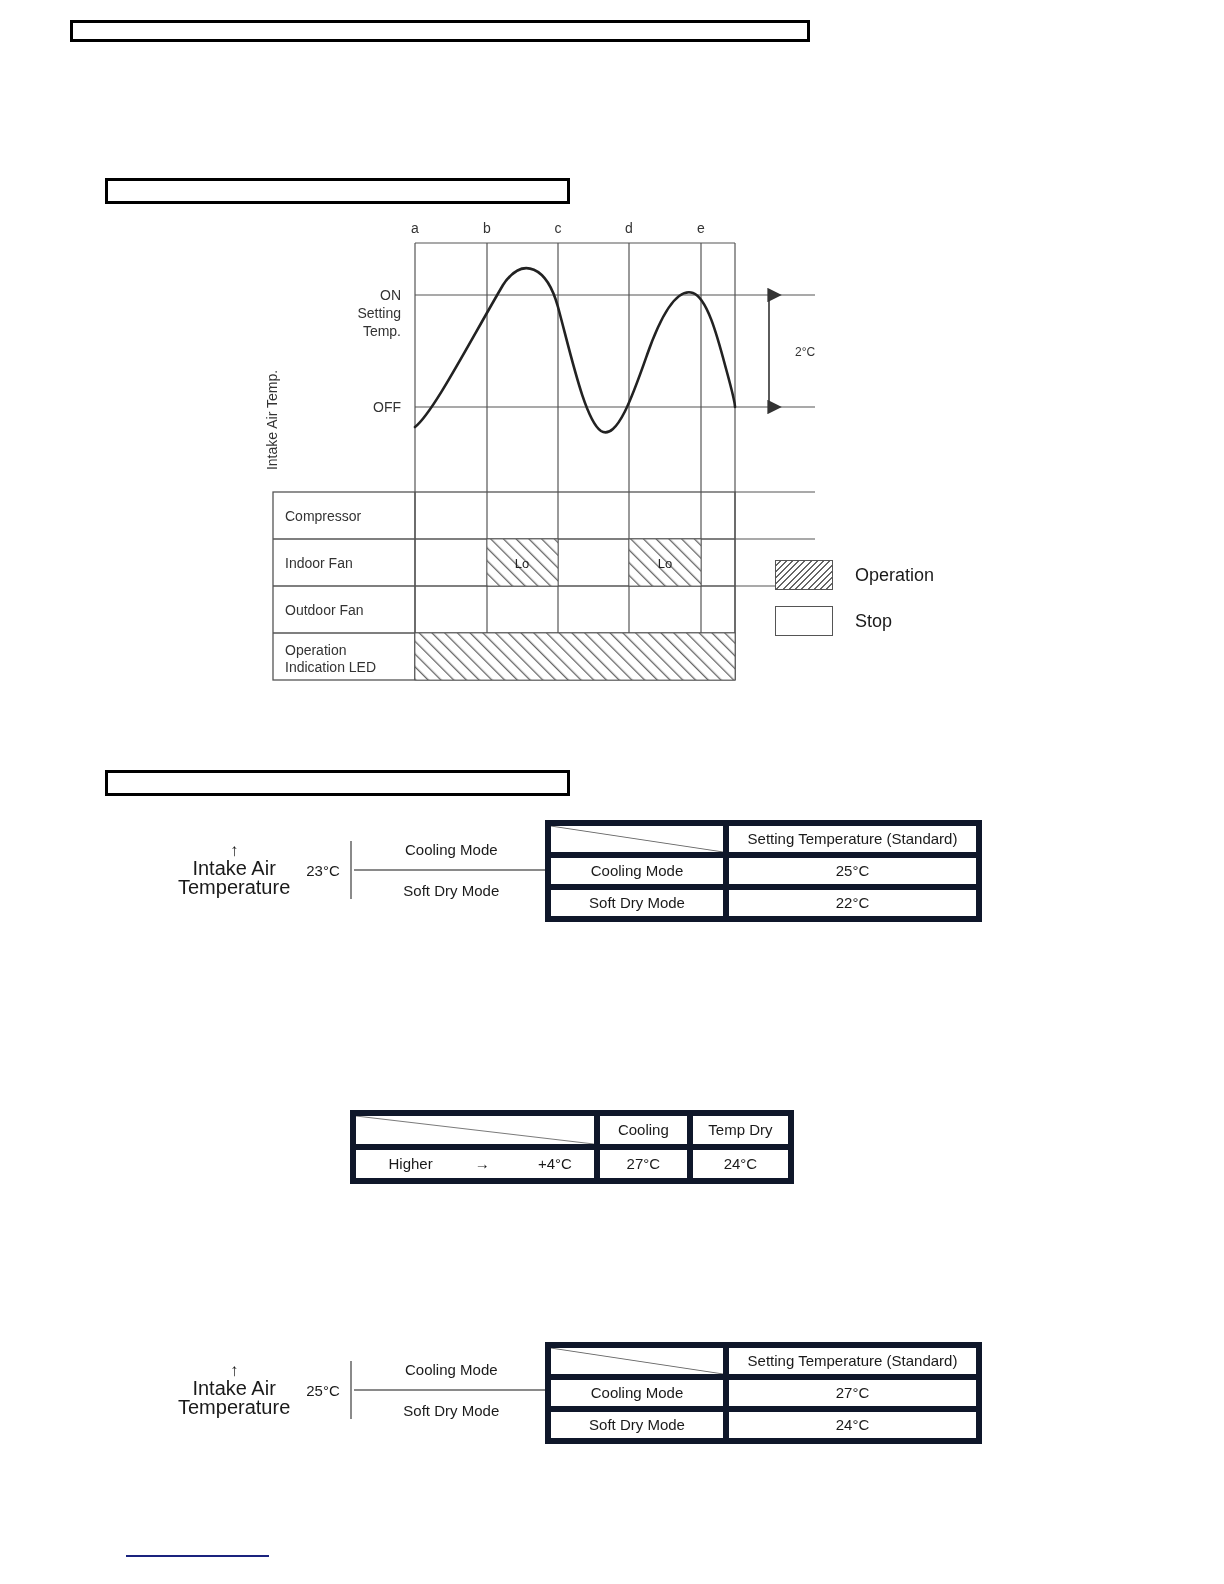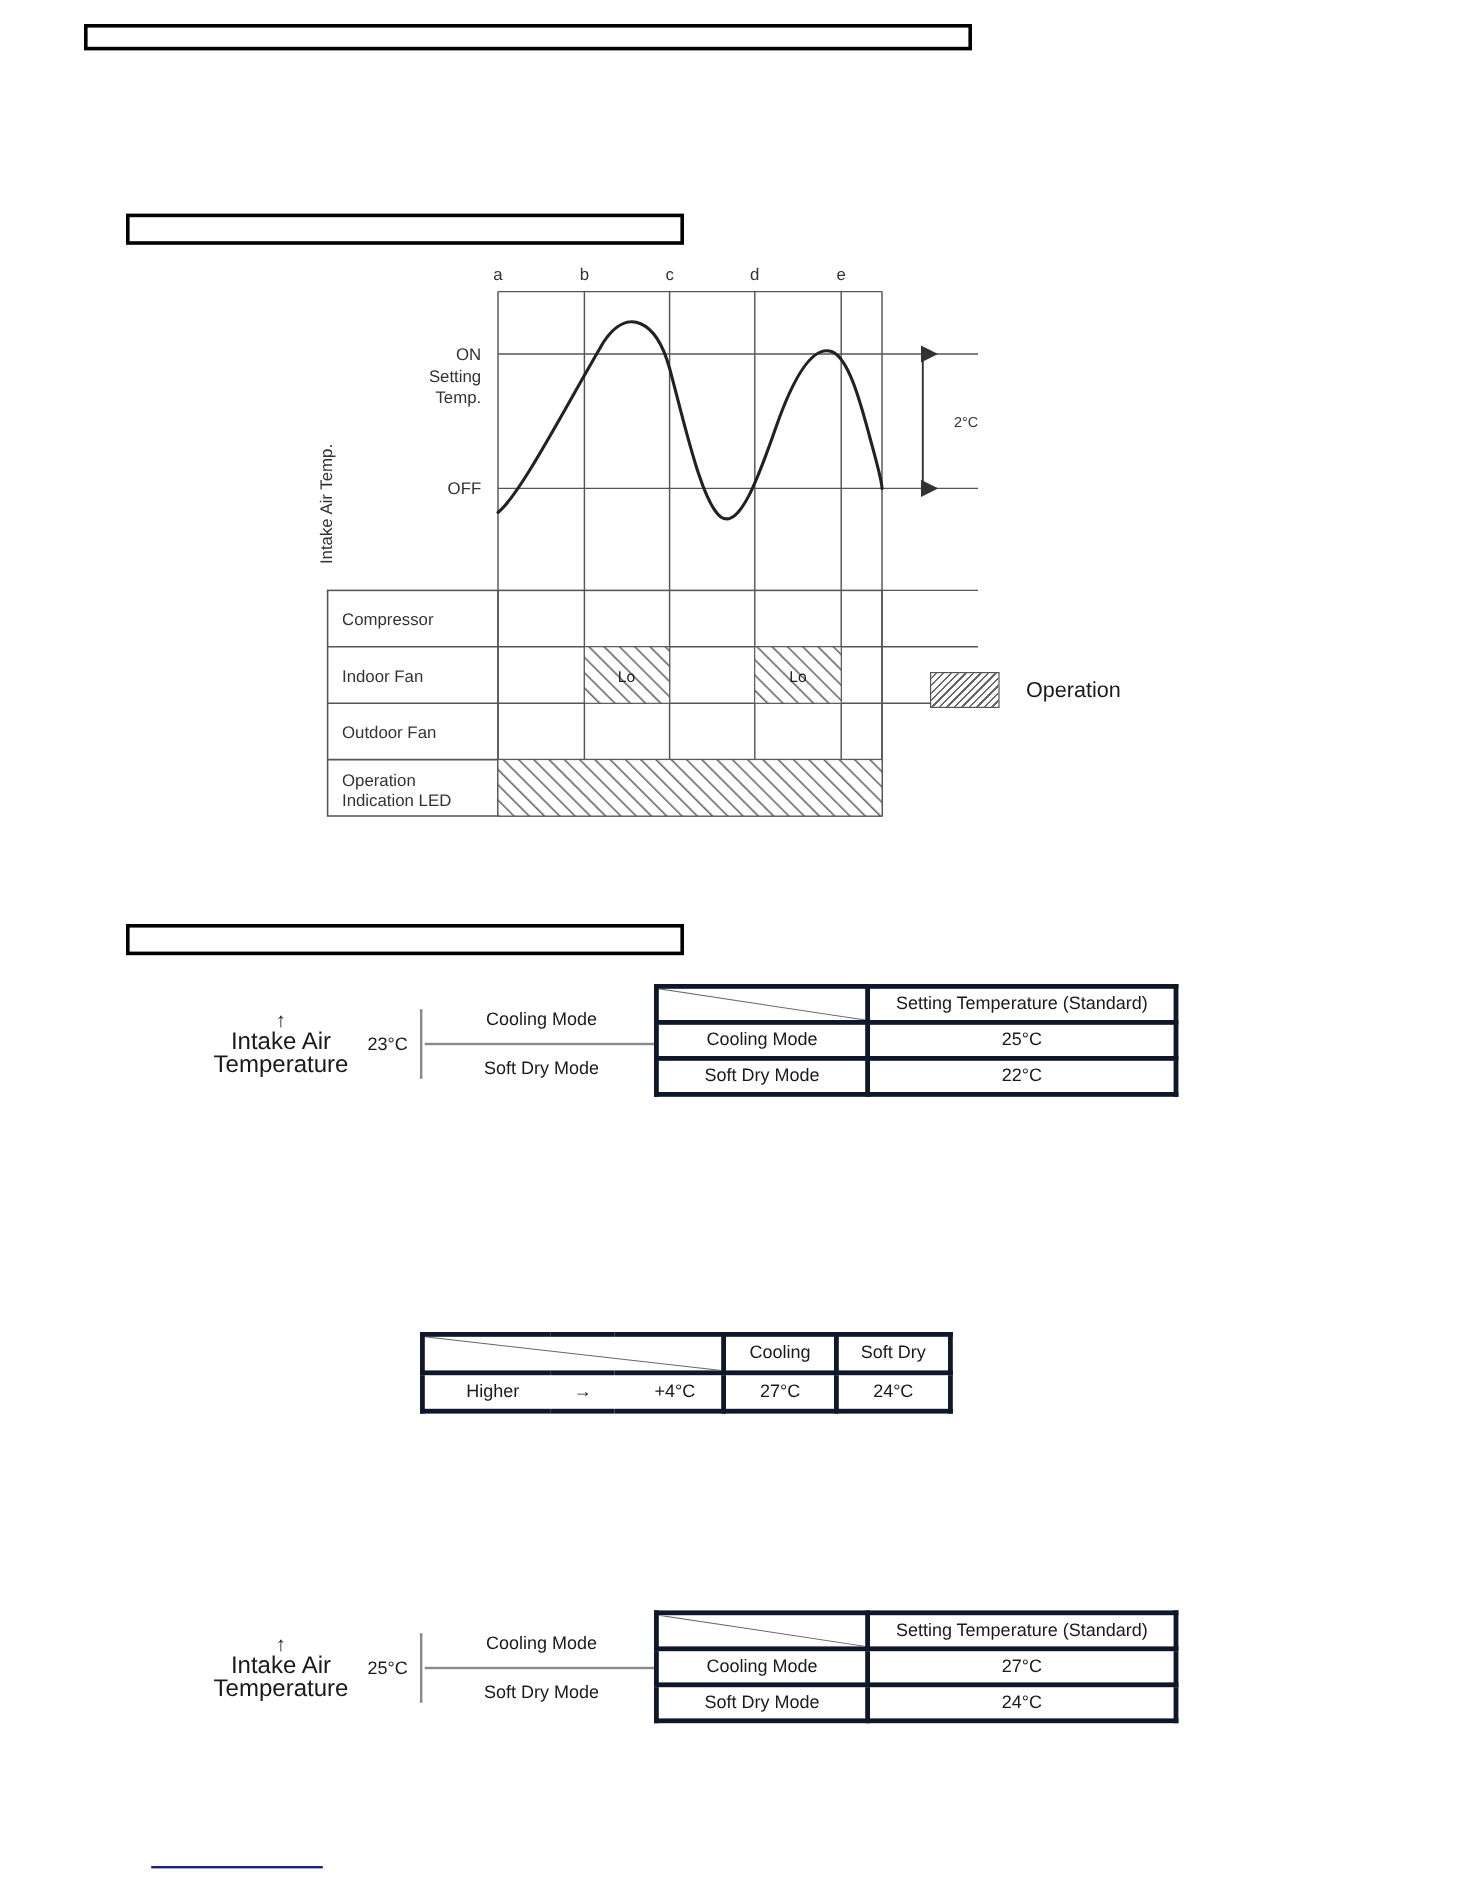--- a/index.html
+++ b/index.html
@@ -137,21 +137,21 @@
   }
 
   
   table.doc-table {
     position: absolute;
     border-collapse: collapse;
     background: #ffffff;
     font-size: 15px;
   }
   table.doc-table td, table.doc-table th {
-    border: 4px solid #0f172a;
+    border: 6px solid #0f172a;
     padding: 2px 10px;
     font-weight: normal;
     text-align: center;
     white-space: nowrap;
     line-height: 18px;
   }
   table.doc-table td.left-cell { text-align: center; }
   .corner-cell {
     position: relative;
     padding: 0;
@@ -279,20 +279,24 @@
     <text x="30" y="457" font-family="Liberation Sans, sans-serif" font-size="14" fill="#333">Indication LED</text>
     <rect x="160" y="418" width="320" height="47" fill="url(#hatch)" stroke="#555" stroke-width="0.8"></rect>
   </svg>
 </div>
 
 <div id="chart-legend">
   <div class="legend-row">
     <span class="legend-swatch hatched"></span>
     <span class="legend-text">Operation</span>
   </div>
+  <div class="legend-row">
+    <span class="legend-swatch"></span>
+    <span class="legend-text">Stop</span>
+  </div>
 </div>
 
 <div class="header-bar" id="section-bar-2">
   <span class="bar-label"></span>
 </div>
 
 <div class="mode-split" id="mode-split-1">
   <div>
     <span class="ms-arrow-up">↑</span>
     <div class="ms-axis-label">Intake Air</div>
@@ -330,21 +334,21 @@
 
 <table class="doc-table" id="shift-table">
   <tbody>
       <tr>
     <td class="corner-cell" colspan="3">
       <svg viewBox="0 0 260 34" preserveAspectRatio="none">
         <line x1="0" y1="0" x2="260" y2="34" stroke="#666" stroke-width="1"></line>
       </svg>
     </td>
     <td class="shift-val">Cooling</td>
-    <td class="shift-val">Soft Dry</td>
+    <td class="shift-val">Temp Dry</td>
   </tr>
   <tr>
     <td class="shift-label no-border-right">Higher</td>
     <td class="shift-arrow no-border-left no-border-right">→</td>
     <td class="shift-delta no-border-left">+4°C</td>
     <td class="shift-val">27°C</td>
     <td class="shift-val">24°C</td>
   </tr>
 </tbody>
   </table>

